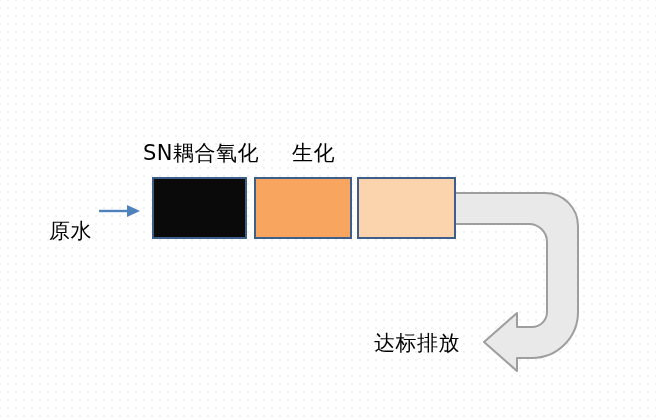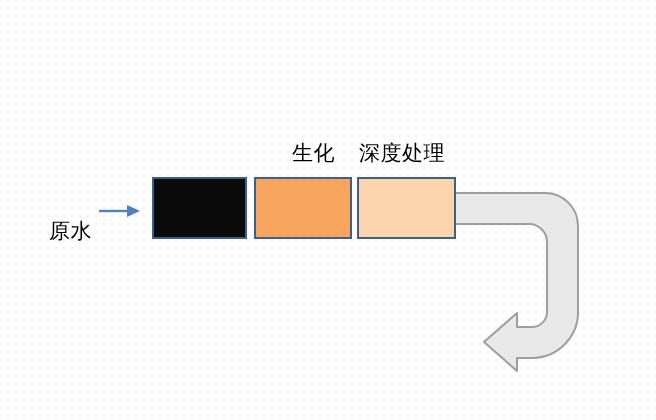--- a/index.html
+++ b/index.html
@@ -60,21 +60,22 @@
     <path stroke-width="2" stroke-linejoin="round" d="M 450 193 H 545 A 33 33 0 0 1 578 226 V 312 A 46 46 0 0 1 532 358 H 517
              V 371 L 484 342 L 517 313 V 327 H 532 A 15 15 0 0 0 547 312 V 242
              A 18 18 0 0 0 529 224 H 450 Z" fill="#E9E9E9" stroke="#9E9E9E"></path>
 
     <line x1="99" y1="211" x2="128" y2="211" stroke-width="2.4" stroke="#4F81BD"></line>
     <polygon points="140,211 127,205 127,217" fill="#4F81BD"></polygon>
   </svg>
 
   <span class="lbl input-lbl">原水</span>
 
+  <span class="lbl stage-lbl1">SN耦合氧化</span>
   <span class="lbl stage-lbl2">生化</span>
-  <span class="lbl stage-lbl3">深度处理</span>
 
   <div class="box box1" style="background-color: rgb(10, 10, 10);"></div>
   <div class="box box2" style="background-color: rgb(248, 165, 95);"></div>
   <div class="box box3" style="background-color: rgb(251, 211, 172);"></div>
 
+  <span class="lbl output-lbl">达标排放</span>
 
 </div>
 
 </body></html>

